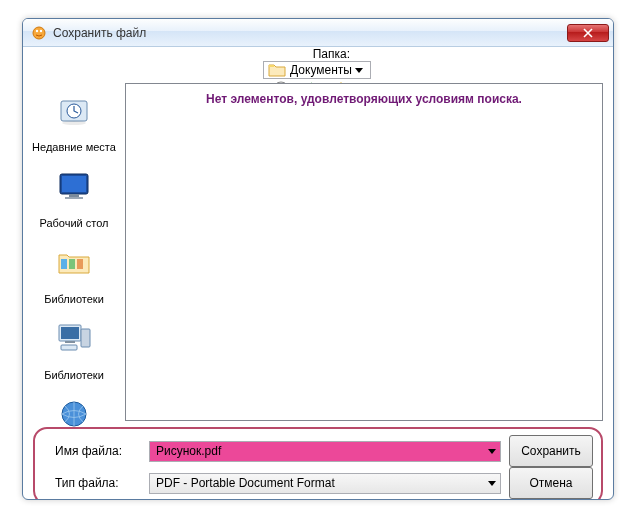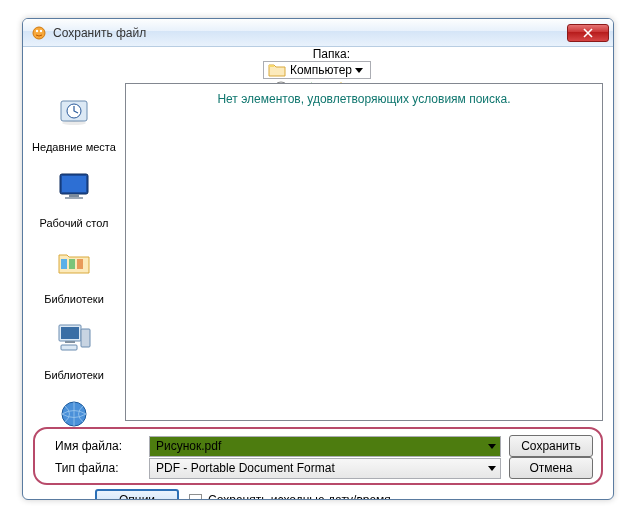--- a/index.html
+++ b/index.html
@@ -22,30 +22,30 @@
 .tb-icons { display: flex; gap: 6px; align-items: center; }
 .tb-btn { width: 22px; height: 22px; display: flex; align-items: center; justify-content: center; cursor: pointer; border-radius: 2px; }
 
 .body-area { display: flex; height: 338px; }
 .places { width: 102px; background: #fff; display: flex; flex-direction: column; align-items: center; padding-top: 6px; gap: 8px; border-right: none; }
 .place { width: 92px; display: flex; flex-direction: column; align-items: center; gap: 14px; cursor: pointer; padding: 4px 0; text-align: center; }
 .place .place-icon { width: 38px; height: 34px; }
 .place .place-label { font-size: 11px; line-height: 12px; color: #000; }
 
 .file-list { flex: 1; border: 1px solid #828790; margin: 0 10px 0 0; background: #fff; display: flex; justify-content: center; padding-top: 8px; }
-.empty-msg { color: #0f766e; }
+.empty-msg { color: #701a75; font-weight: bold; }
 
 .bottom-panel { padding: 6px 10px 6px 10px; }
 .highlight-box { border: 2px solid #b84a6a; border-radius: 14px; padding: 6px 8px 4px 20px; display: flex; flex-direction: column; background: #fff; }
 .row { display: flex; align-items: center; gap: 8px; }
 .row-label { width: 86px; }
-.row-input { flex: 1; height: 21px; border: 1px solid #abadb3; background: #4d7c0f; display: flex; align-items: center; padding: 0 6px; position: relative; }
+.row-input { flex: 1; height: 21px; border: 1px solid #abadb3; background: #ec4899; display: flex; align-items: center; padding: 0 6px; position: relative; }
 .row-input .drop-arrow { position: absolute; right: 4px; }
 .row-input.combo { background: linear-gradient(#f7f7f7,#e7e7e7); }
-.btn { width: 84px; height: 22px; border: 1px solid #707070; background: linear-gradient(#f5f5f5,#e1e1e1); border-radius: 3px; display: flex; align-items: center; justify-content: center; cursor: pointer; }
+.btn { width: 84px; height: 32px; border: 1px solid #707070; background: linear-gradient(#f5f5f5,#e1e1e1); border-radius: 3px; display: flex; align-items: center; justify-content: center; cursor: pointer; }
 
 .extras { display: flex; align-items: center; gap: 10px; padding: 4px 0 0 62px; }
 .options-btn { width: 84px; height: 22px; border: 2px solid #2b6fb6; background: linear-gradient(#eaf3fd,#c8dff7); border-radius: 3px; display: flex; align-items: center; justify-content: center; cursor: pointer; color: #000; }
 .checkbox-wrap { display: flex; align-items: center; gap: 6px; }
 .checkbox { width: 13px; height: 13px; border: 1px solid #8e8f8f; background: #fff; }
 
 .drop-arrow svg { width: 8px; height: 6px; }
 </style>
 </head>
 <body>
@@ -71,21 +71,21 @@
 
   <div class="toolbar">
     <div class="folder-label">Папка:</div>
     <div class="folder-combo">
       <span class="folder-icon">
         <svg viewBox="0 0 18 16">
             <path d="M1 3 L6 3 L8 5 L17 5 L17 14 L1 14 Z" fill="#fceabb" stroke="#d9a93c"></path>
             <rect x="1" y="3" width="5" height="2" fill="#f6d76b"></rect>
           </svg>
       </span>
-      <span class="folder-text">Компьютер</span>
+      <span class="folder-text">Документы</span>
       <span class="drop-arrow"><svg viewBox="0 0 8 6">
             <path d="M0 0 L8 0 L4 5 Z" fill="#000"></path>
           </svg></span>
     </div>
     <div class="tb-icons">
       <div class="tb-btn">
         <svg width="18" height="18" viewBox="0 0 18 18">
             <circle cx="9" cy="9" r="8" fill="#f0f0f0" stroke="#888"></circle>
             <path d="M11 5 L6 9 L11 13" stroke="#3a7d3a" fill="none" stroke-width="1.8"></path>
           </svg>

